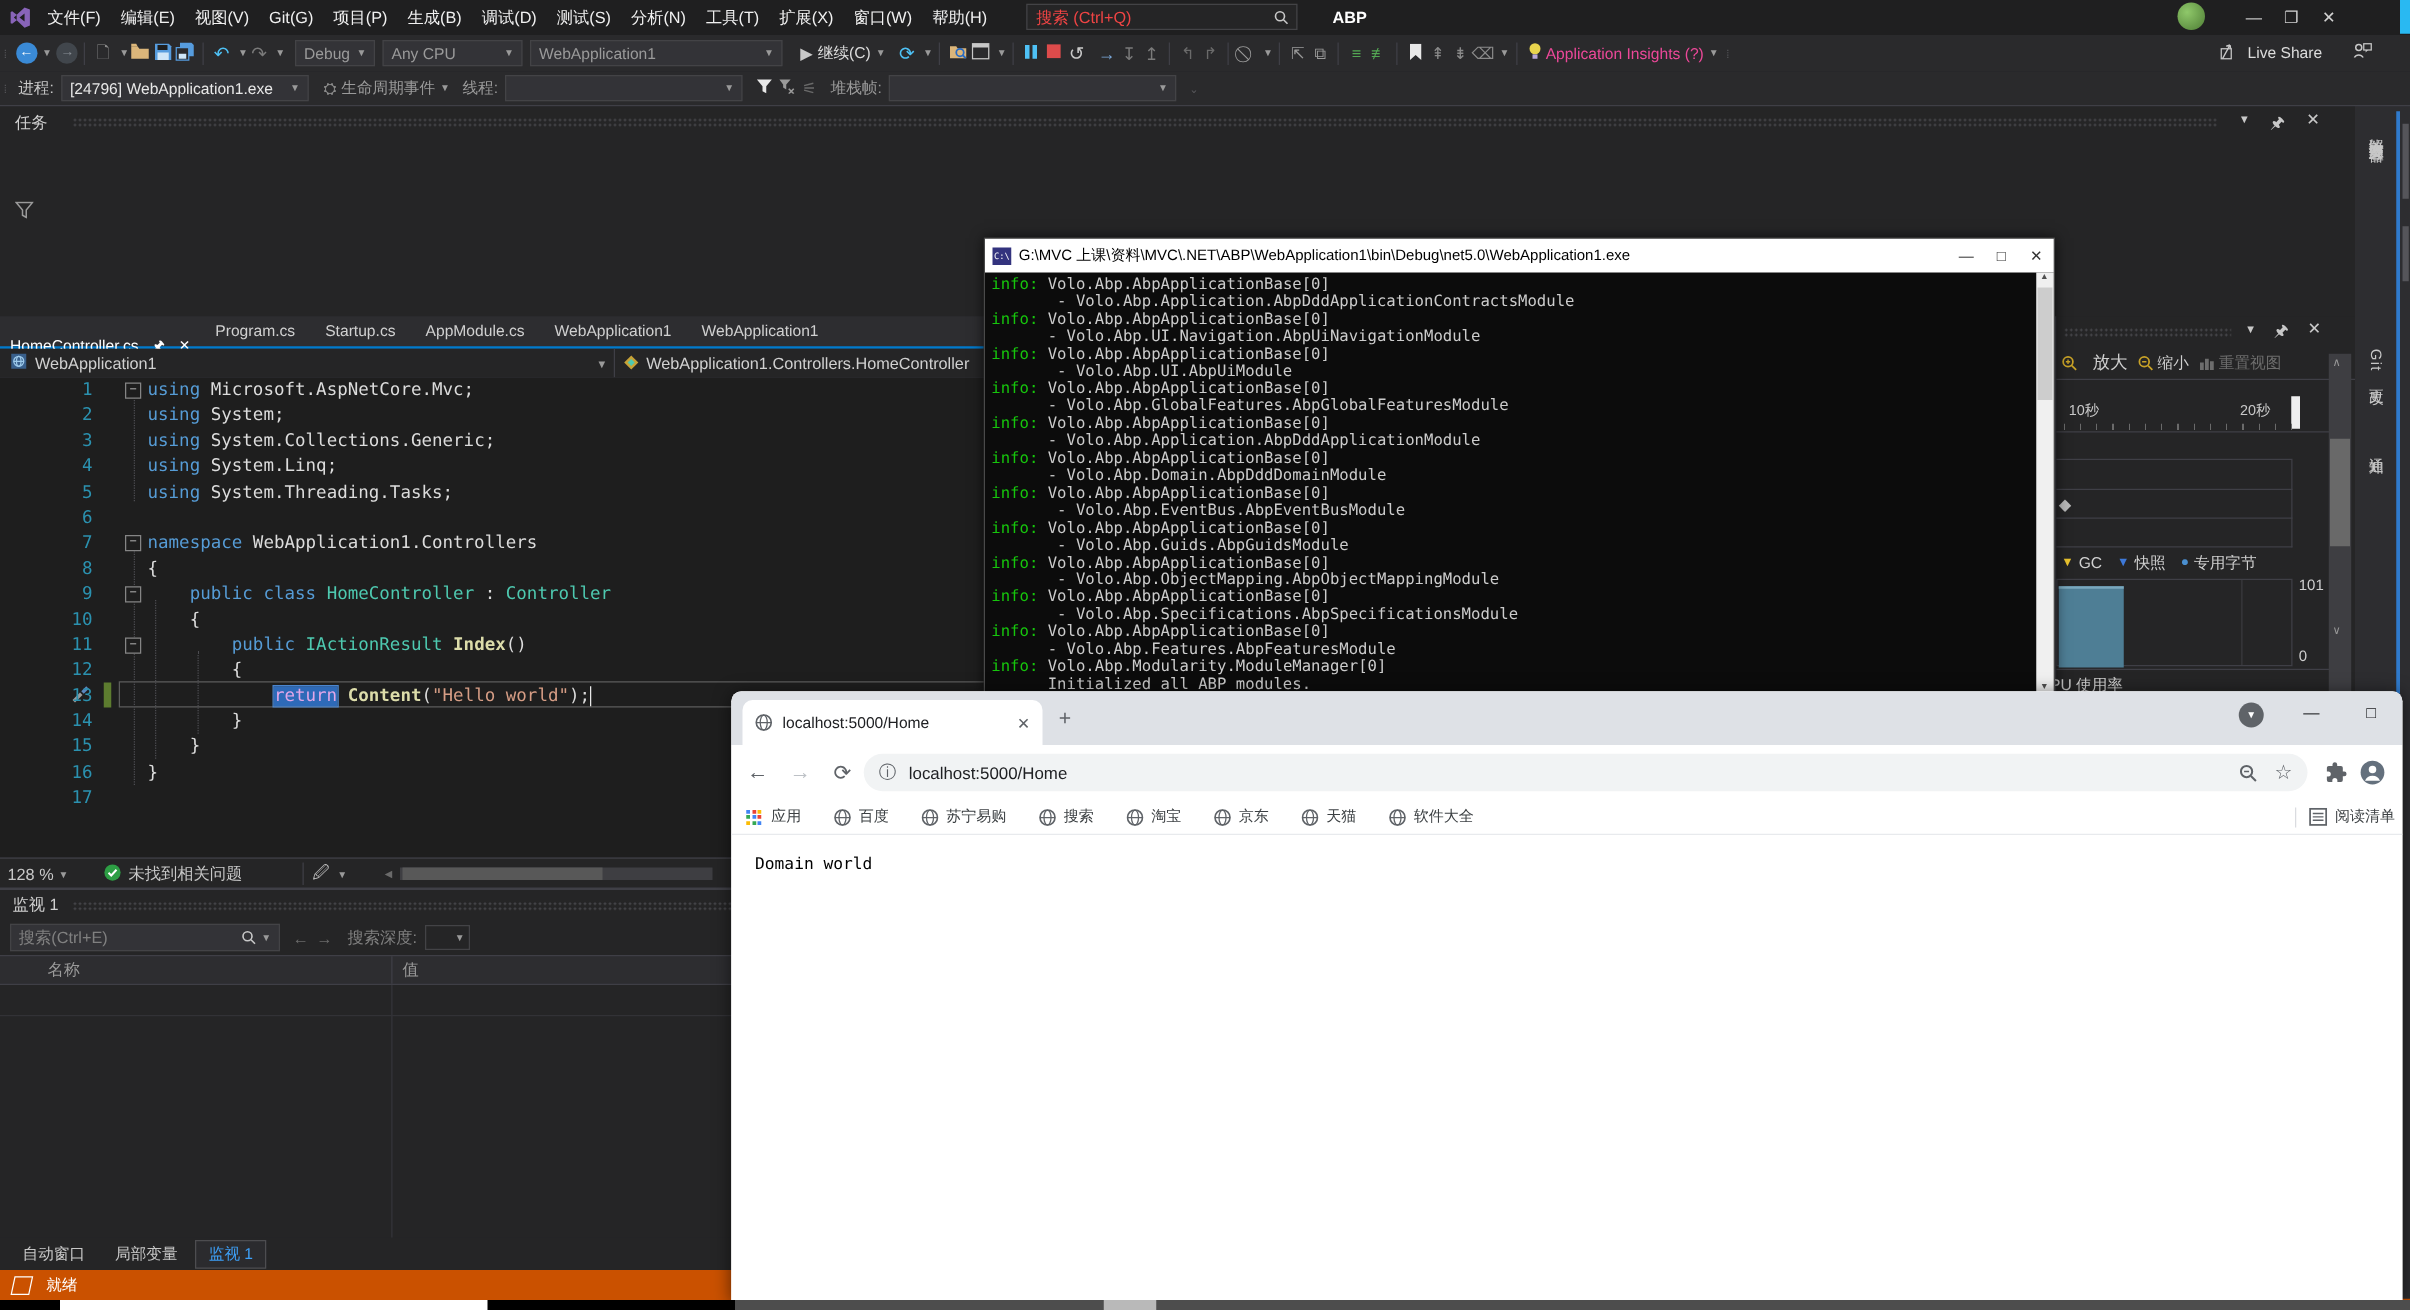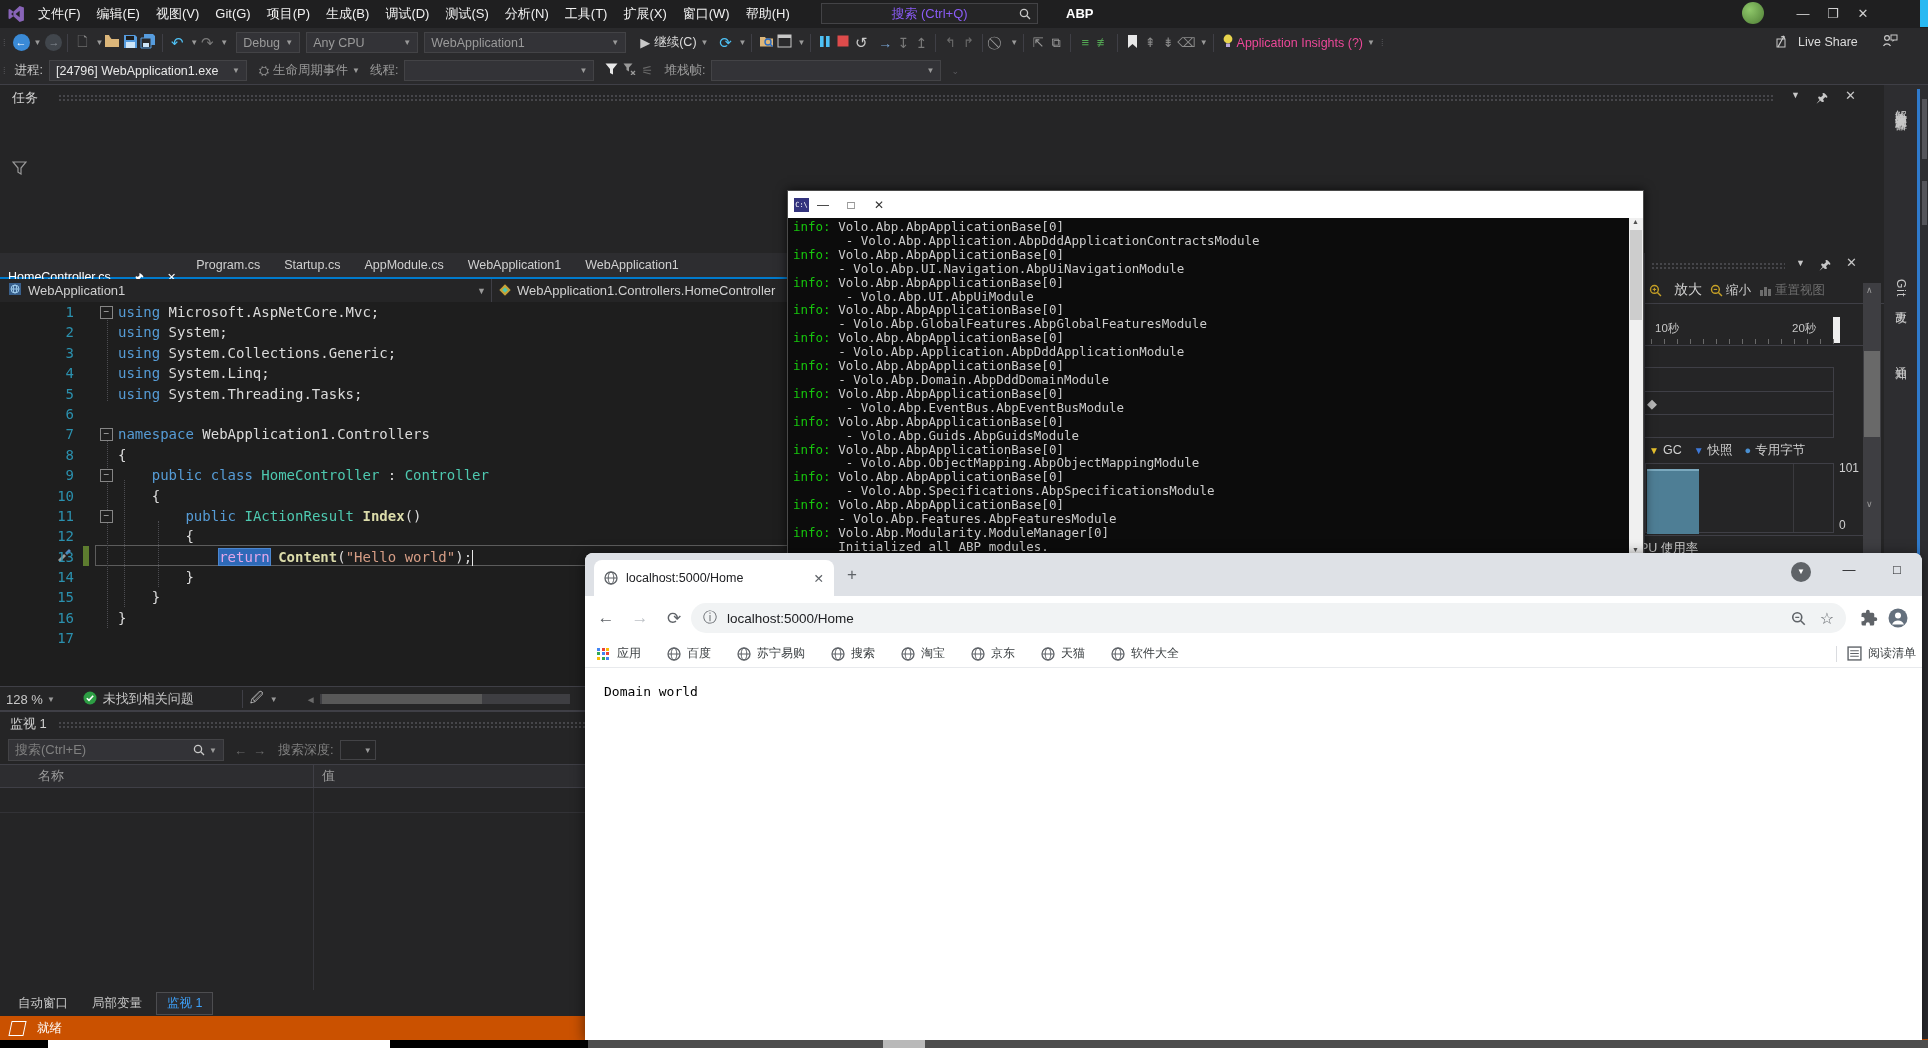--- a/index.html
+++ b/index.html
@@ -5,41 +5,41 @@
   html,body{margin:0;padding:0;background:#000;}
   #screen{position:relative;width:1928px;height:1048px;overflow:hidden;background:#2d2d30;
           font-family:"Liberation Sans",sans-serif;font-size:13px;color:#d4d4d4;}
   .abs{position:absolute;}
   .flex{display:flex;align-items:center;}
   .mono{font-family:"DejaVu Sans Mono",monospace;}
   
   #titlebar{left:0;top:0;width:1928px;height:28px;background:#1f1f20;}
   .menu-item{padding:0 8px;height:28px;line-height:28px;color:#f1f1f1;font-size:13px;}
   #search-box{left:821px;top:3px;width:217px;height:21px;background:#252526;border:1px solid #434346;
-              color:#8b5cf6;display:flex;align-items:center;justify-content:center;padding:0 7px;box-sizing:border-box;}
+              color:#ef4444;display:flex;align-items:center;justify-content:flex-start;padding:0 7px;box-sizing:border-box;}
   #solution-badge{left:1066px;top:6px;color:#fff;font-weight:bold;}
   .winbtn{width:30px;height:28px;text-align:center;line-height:28px;color:#d0d0d0;font-size:13px;}
   #toolbar1{left:0;top:28px;width:1928px;height:29px;background:#2a2a2c;border-bottom:1px solid #222;}
   #toolbar2{left:0;top:57px;width:1928px;height:27px;background:#2a2a2c;border-bottom:1px solid #3f3f46;}
   .tbi{display:inline-block;min-width:18px;text-align:center;font-size:13px;color:#c8c8c8;}
   .grip{color:#5a5a5e;font-size:9px;letter-spacing:0;margin:0 3px;}
   .sep{width:1px;height:18px;background:#3f3f46;margin:0 5px;display:inline-block;}
   .caret{color:#9a9a9a;font-size:8px;margin-left:4px;}
   .ddbox{background:#333337;border:1px solid #434346;height:21px;box-sizing:border-box;display:flex;
          align-items:center;justify-content:space-between;padding:0 6px;color:#9a9a9a;font-size:12.5px;}
   .circle-btn{width:17px;height:17px;border-radius:50%;background:#3a8ad6;color:#fff;text-align:center;
               line-height:16px;font-size:11px;display:inline-block;}
   .circle-btn.dis{background:#41464c;color:#8a8f96;}
   .lbl{color:#c8c8c8;font-size:12.5px;}
   .dots{background-image:radial-gradient(#46464a 1px,transparent 1px);background-size:4px 4px;}
   
   #tasks-panel{left:0;top:84px;width:1884px;height:169px;background:#252526;border-top:1px solid #3f3f46;}
   #editor-tabs{left:0;top:253px;width:1644px;height:24px;background:#2d2d30;border-bottom:2px solid #007acc;display:flex;}
   .etab{padding:0 12px;line-height:24px;color:#d0d0d0;font-size:12.5px;}
-  .etab.active{background:#007acc;color:#fff;padding:0 8px;display:flex;align-items:center;gap:23px;margin-top:24px;}
+  .etab.active{background:#007acc;color:#fff;padding:0 8px;display:flex;align-items:center;gap:11px;margin-top:24px;}
   #breadcrumb{left:0;top:279px;width:1644px;height:23px;background:#252526;border-bottom:1px solid #3f3f46;}
   #code-area{left:0;top:302px;width:1644px;height:384px;background:#1e1e1e;}
   .cl{position:relative;height:20.4px;line-height:20.4px;font-family:"DejaVu Sans Mono",monospace;font-size:14px;}
   .ln{position:absolute;left:36px;width:38px;text-align:right;color:#2b91af;}
   .ct{position:absolute;left:118px;white-space:pre;color:#dcdcdc;}
   .tk{color:#569cd6;} .tp{color:#dcdcdc;} .tt{color:#4ec9b0;} .tm{color:#dcdcaa;font-weight:bold;} .ts{color:#d69d85;}
   .tsel{color:#e2a7e8;background:#2e6ab8;outline:1px solid #4b86cf;}
   .tcur{display:inline-block;width:1px;height:16px;background:#e8e8e8;vertical-align:middle;}
   .obox{position:absolute;left:100px;width:11px;height:11px;border:1px solid #858585;color:#bdbdbd;
         font-size:10px;line-height:9px;text-align:center;background:#1e1e1e;}
@@ -549,20 +549,21 @@
         <span class="vtab" style="top: 272px;">通知</span>
       </div>
     <div class="abs" style="left:33px;top:4px;width:3px;height:466px;background:#2f7acc;"></div>
     <div class="abs" style="left:38px;top:14px;width:5px;height:60px;background:#55555a;"></div>
     <div class="abs" style="left:38px;top:96px;width:5px;height:44px;background:#55555a;"></div>
   </div>
 
   <div class="abs" id="console-win">
     <div id="console-title">
       <span style="margin-left:6px;width:15px;height:14px;background:#33337e;color:#fff;font-size:7px;line-height:14px;text-align:center;font-family:'DejaVu Sans Mono',monospace;">C:\</span>
+      <span style="margin-left:6px;flex:1;overflow:hidden;white-space:nowrap;">G:\MVC 上课\资料\MVC\.NET\ABP\WebApplication1\bin\Debug\net5.0\WebApplication1.exe</span>
       <span style="width:28px;text-align:center;color:#333;">—</span>
       <span style="width:28px;text-align:center;color:#333;">□</span>
       <span style="width:28px;text-align:center;color:#333;">✕</span>
     </div>
     <div id="console-body" style="position:relative;height:336px;padding:2px 0 0 5px;overflow:hidden;">
         <div class="conline"><span class="coninfo">info:</span><span> Volo.Abp.AbpApplicationBase[0]</span></div>
         <div class="conline">       - Volo.Abp.Application.AbpDddApplicationContractsModule</div>
         <div class="conline"><span class="coninfo">info:</span><span> Volo.Abp.AbpApplicationBase[0]</span></div>
         <div class="conline">      - Volo.Abp.UI.Navigation.AbpUiNavigationModule</div>
         <div class="conline"><span class="coninfo">info:</span><span> Volo.Abp.AbpApplicationBase[0]</span></div>

